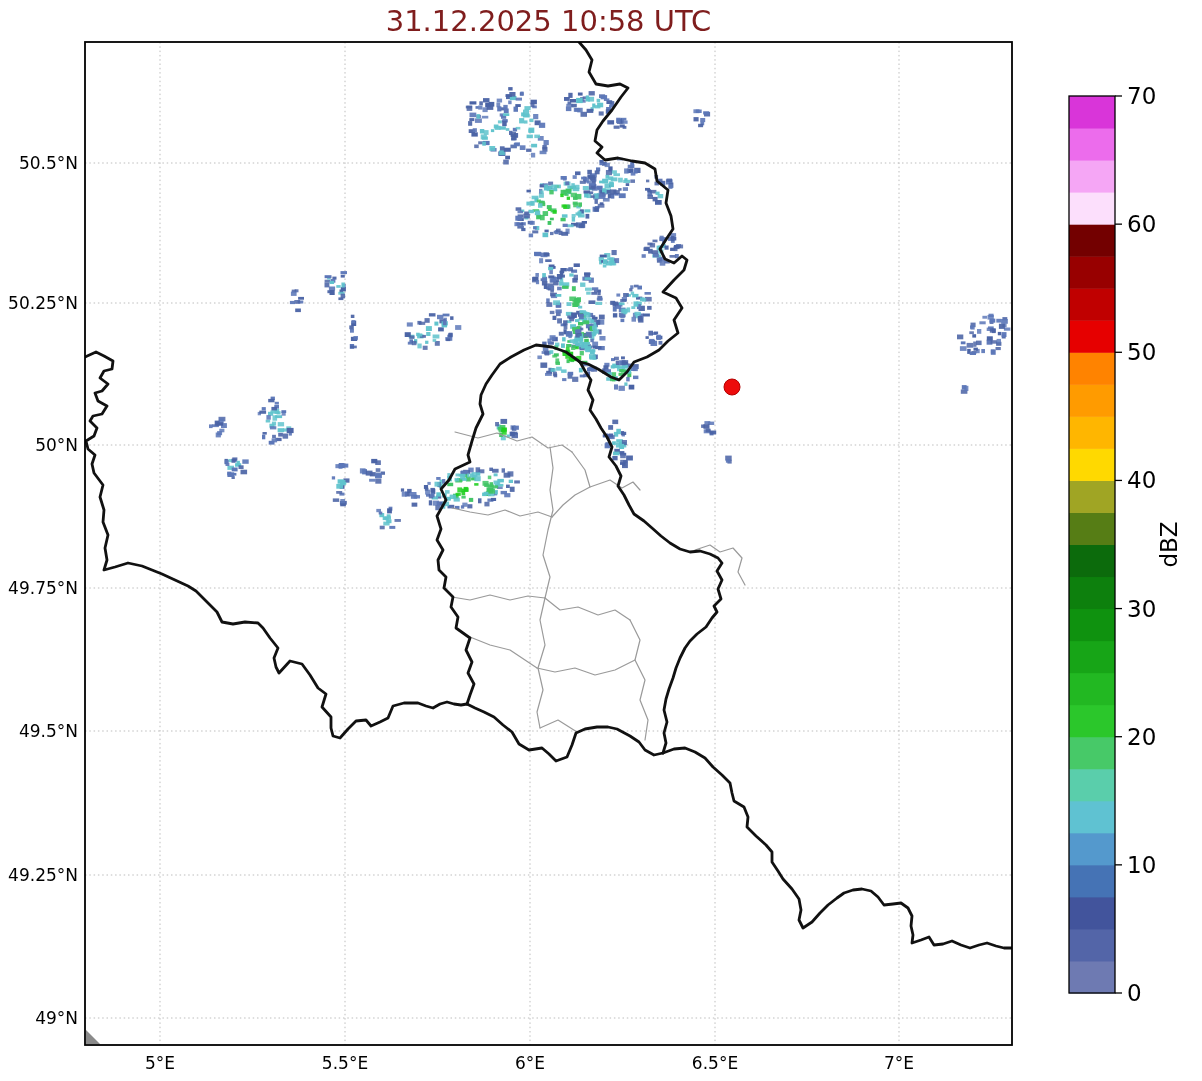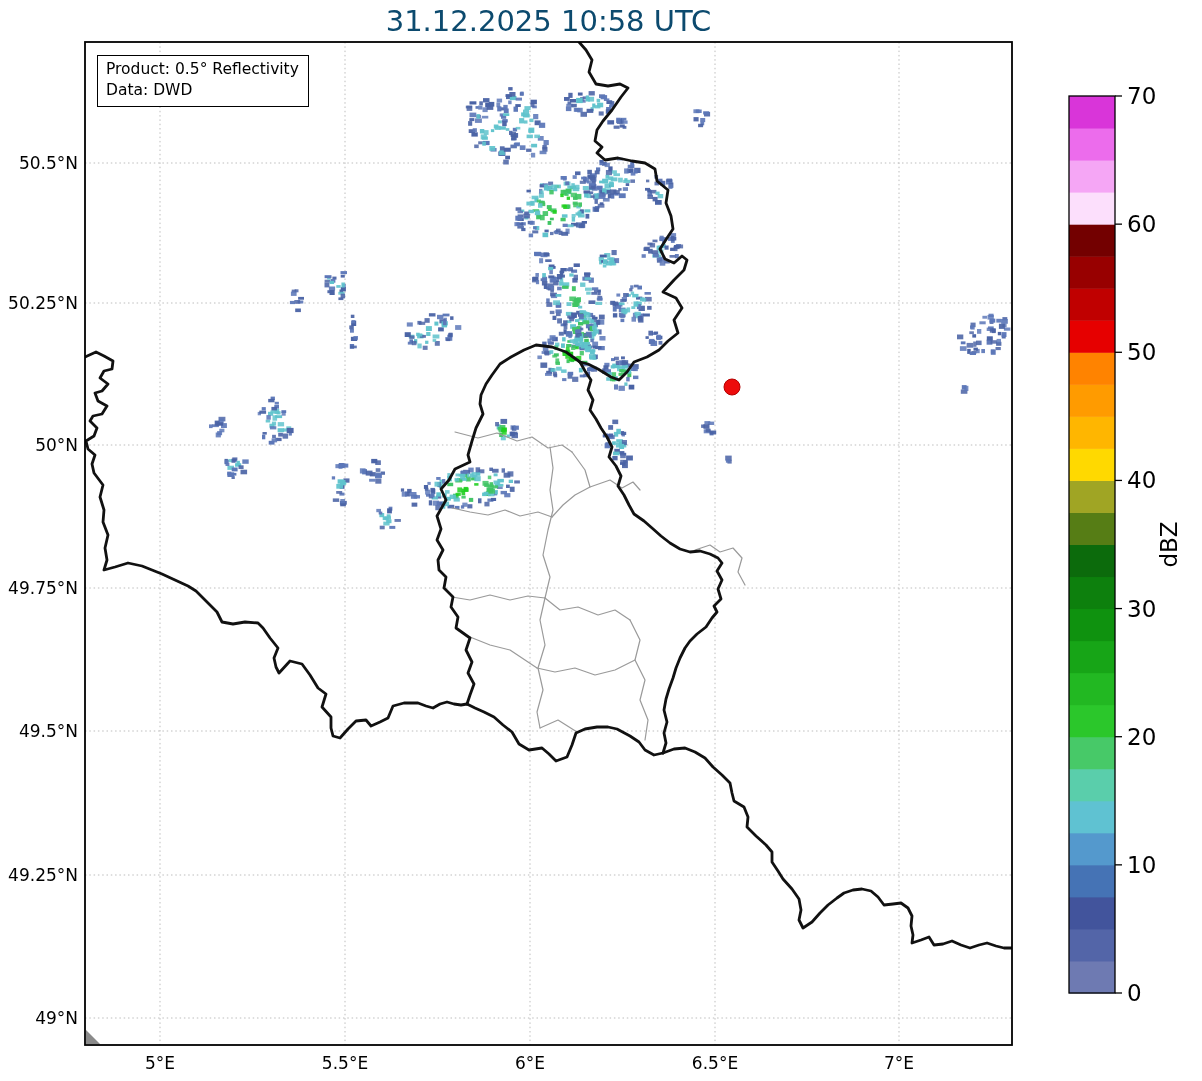--- a/index.html
+++ b/index.html
@@ -1,35 +1,31 @@
 <!DOCTYPE html>
 <html><head>
 <meta charset="utf-8">
 <style>
   html,body{margin:0;padding:0;background:#ffffff;}
   #page{position:relative;width:1202px;height:1081px;background:#ffffff;
         font-family:"DejaVu Sans","Liberation Sans",sans-serif;overflow:hidden;}
   #plot-title{position:absolute;left:85px;top:4px;width:927px;text-align:center;
-        font-size:29px;color:#0c4a6e;}
+        font-size:29px;color:#7f1d1d;}
   #info-box{position:absolute;left:97px;top:55px;background:#fff;border:1.3px solid #000;
         padding:3px 9px 5px 8px;font-size:15.5px;line-height:21px;color:#000;z-index:5;}
   svg{position:absolute;left:0;top:0;}
   .ytick{font-size:17px;}
   .xtick{font-size:17px;}
   .cbtick{font-size:23px;}
 </style>
 </head>
 <body>
 
 <div id="page">
   <div id="plot-title">31.12.2025 10:58 UTC</div>
-  <div id="info-box">
-    <div>Product: 0.5° Reflectivity</div>
-    <div>Data: DWD</div>
-  </div>
   <svg id="plot-svg" width="1202" height="1081">
       <defs>
         <clipPath id="mapclip">
           <rect x="85" y="42" width="927" height="1003"></rect>
         </clipPath>
       </defs>
       <g clip-path="url(#mapclip)">
         <line x1="160" y1="42" x2="160" y2="1045" stroke="#bdbdbd" stroke-width="1" stroke-dasharray="1.5 2.8"></line>
         <line x1="345" y1="42" x2="345" y2="1045" stroke="#bdbdbd" stroke-width="1" stroke-dasharray="1.5 2.8"></line>
         <line x1="530" y1="42" x2="530" y2="1045" stroke="#bdbdbd" stroke-width="1" stroke-dasharray="1.5 2.8"></line>

